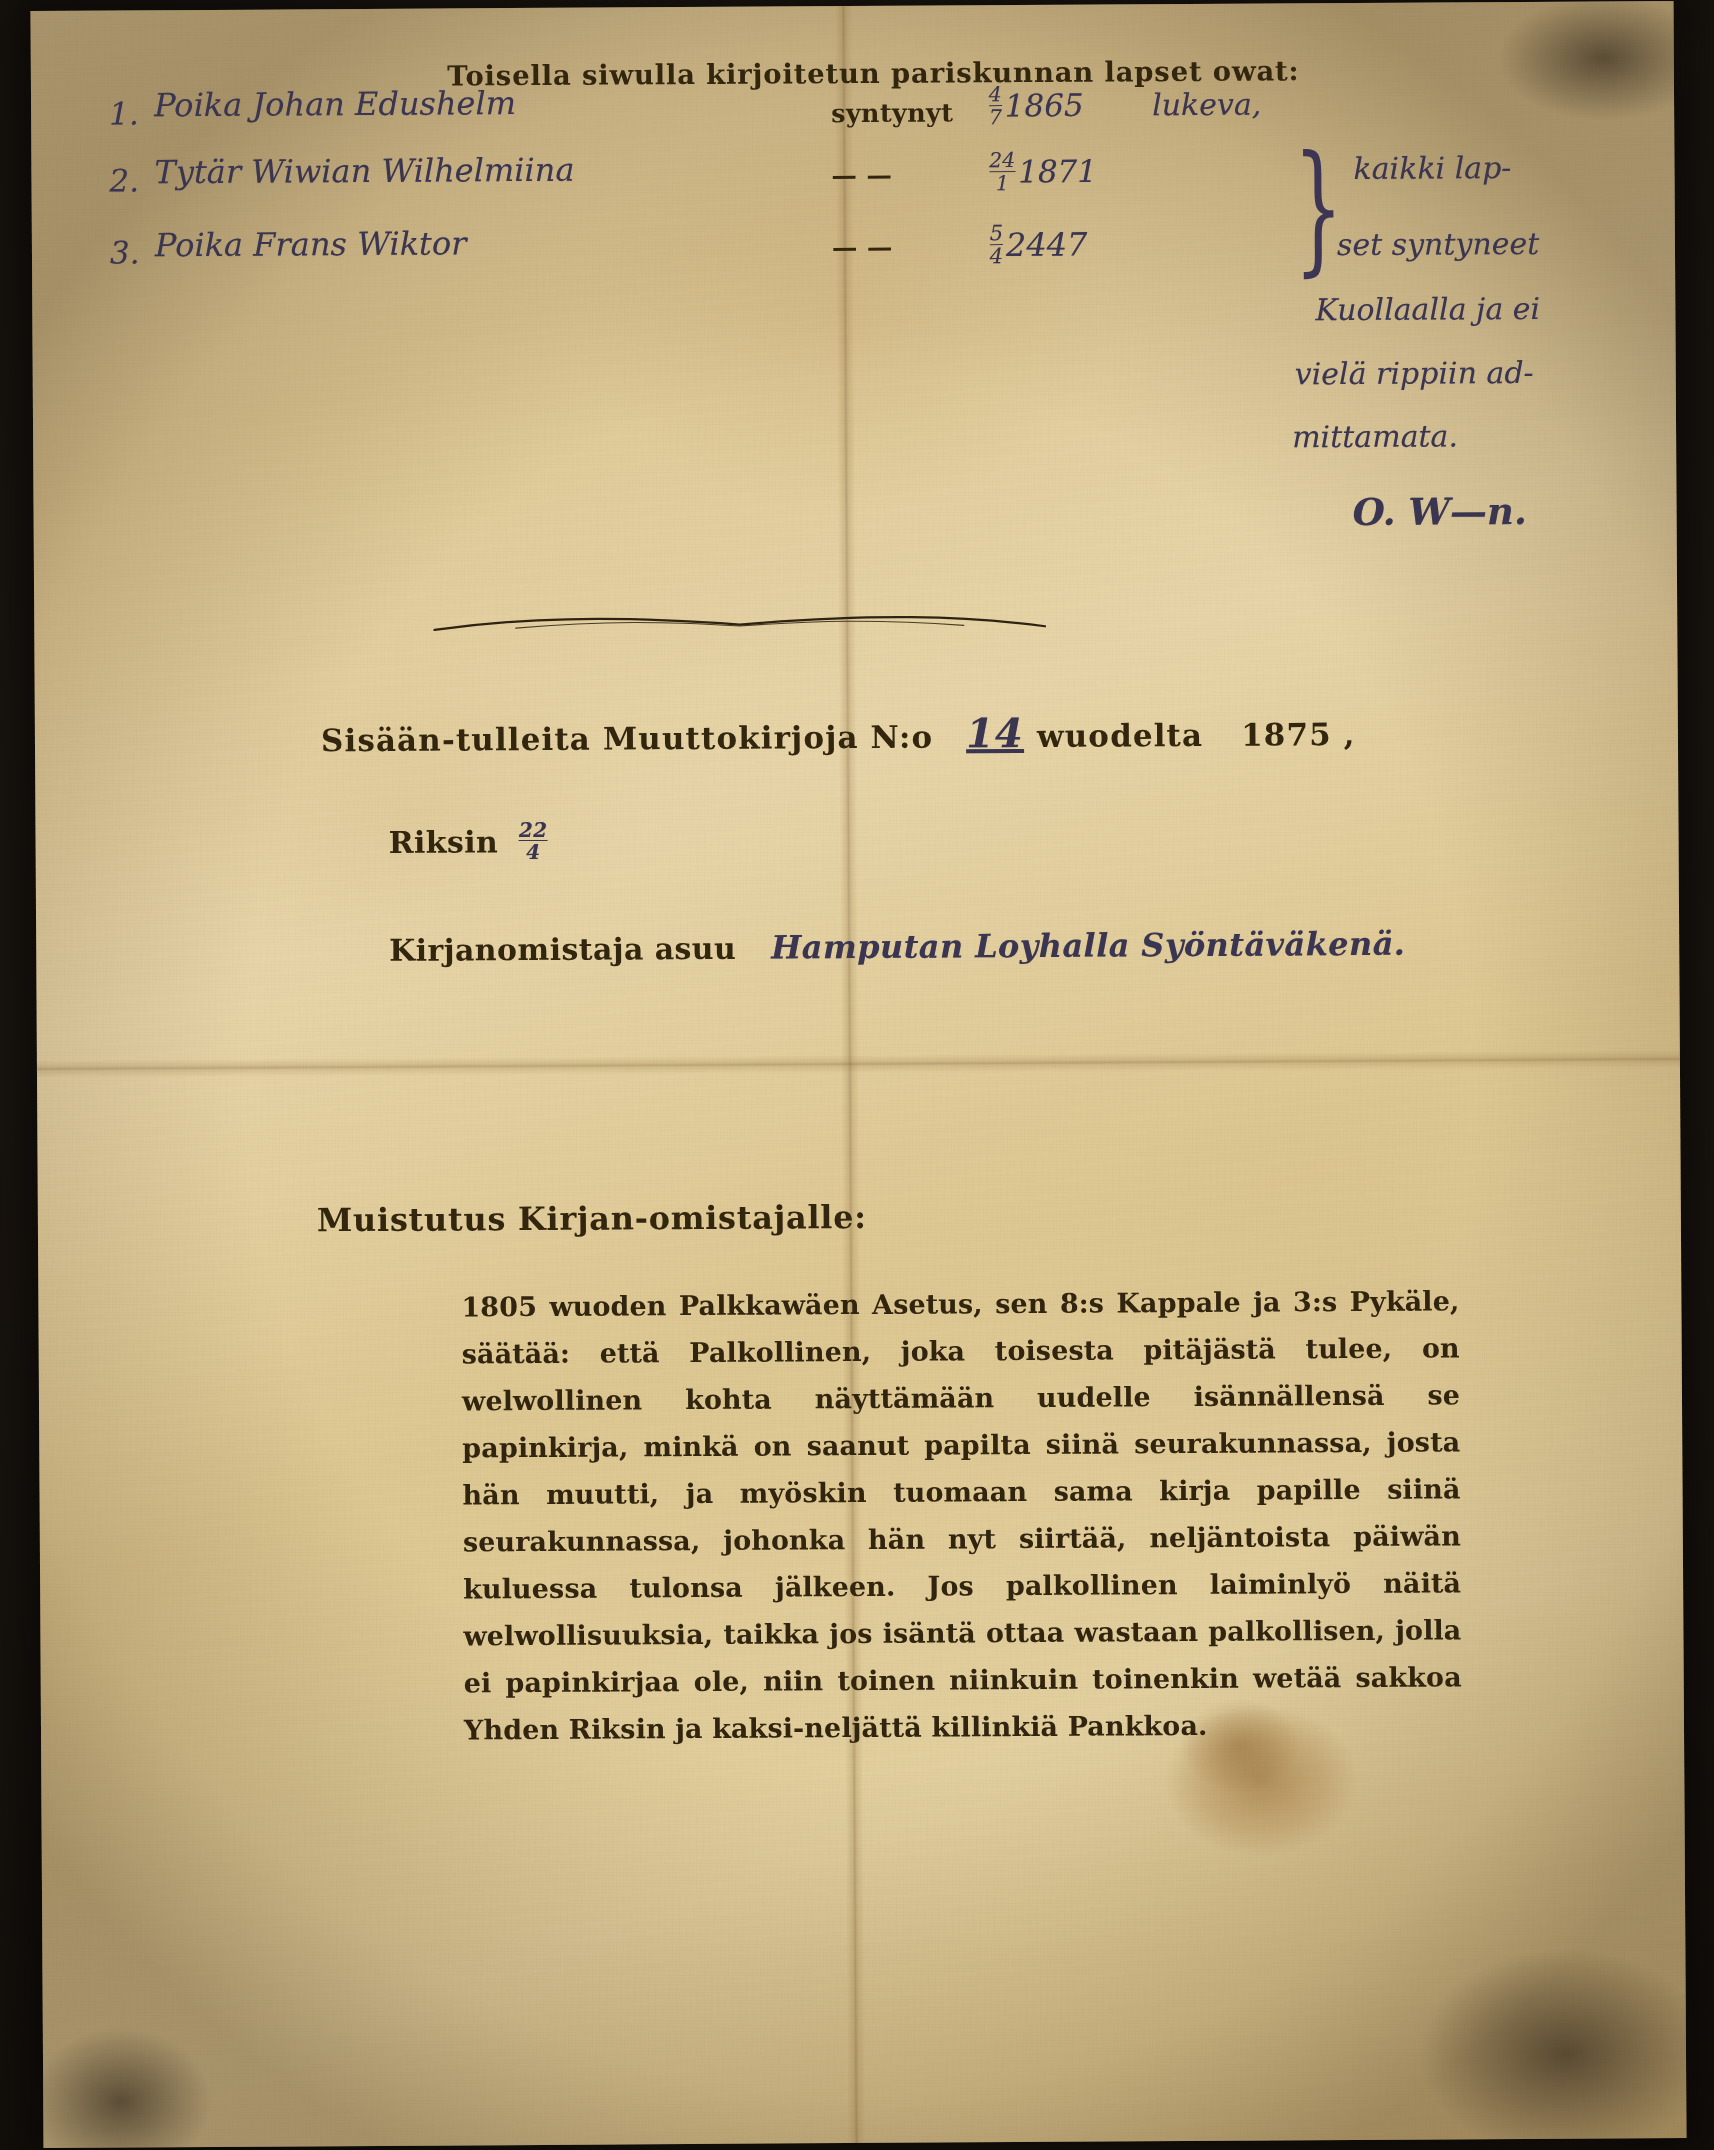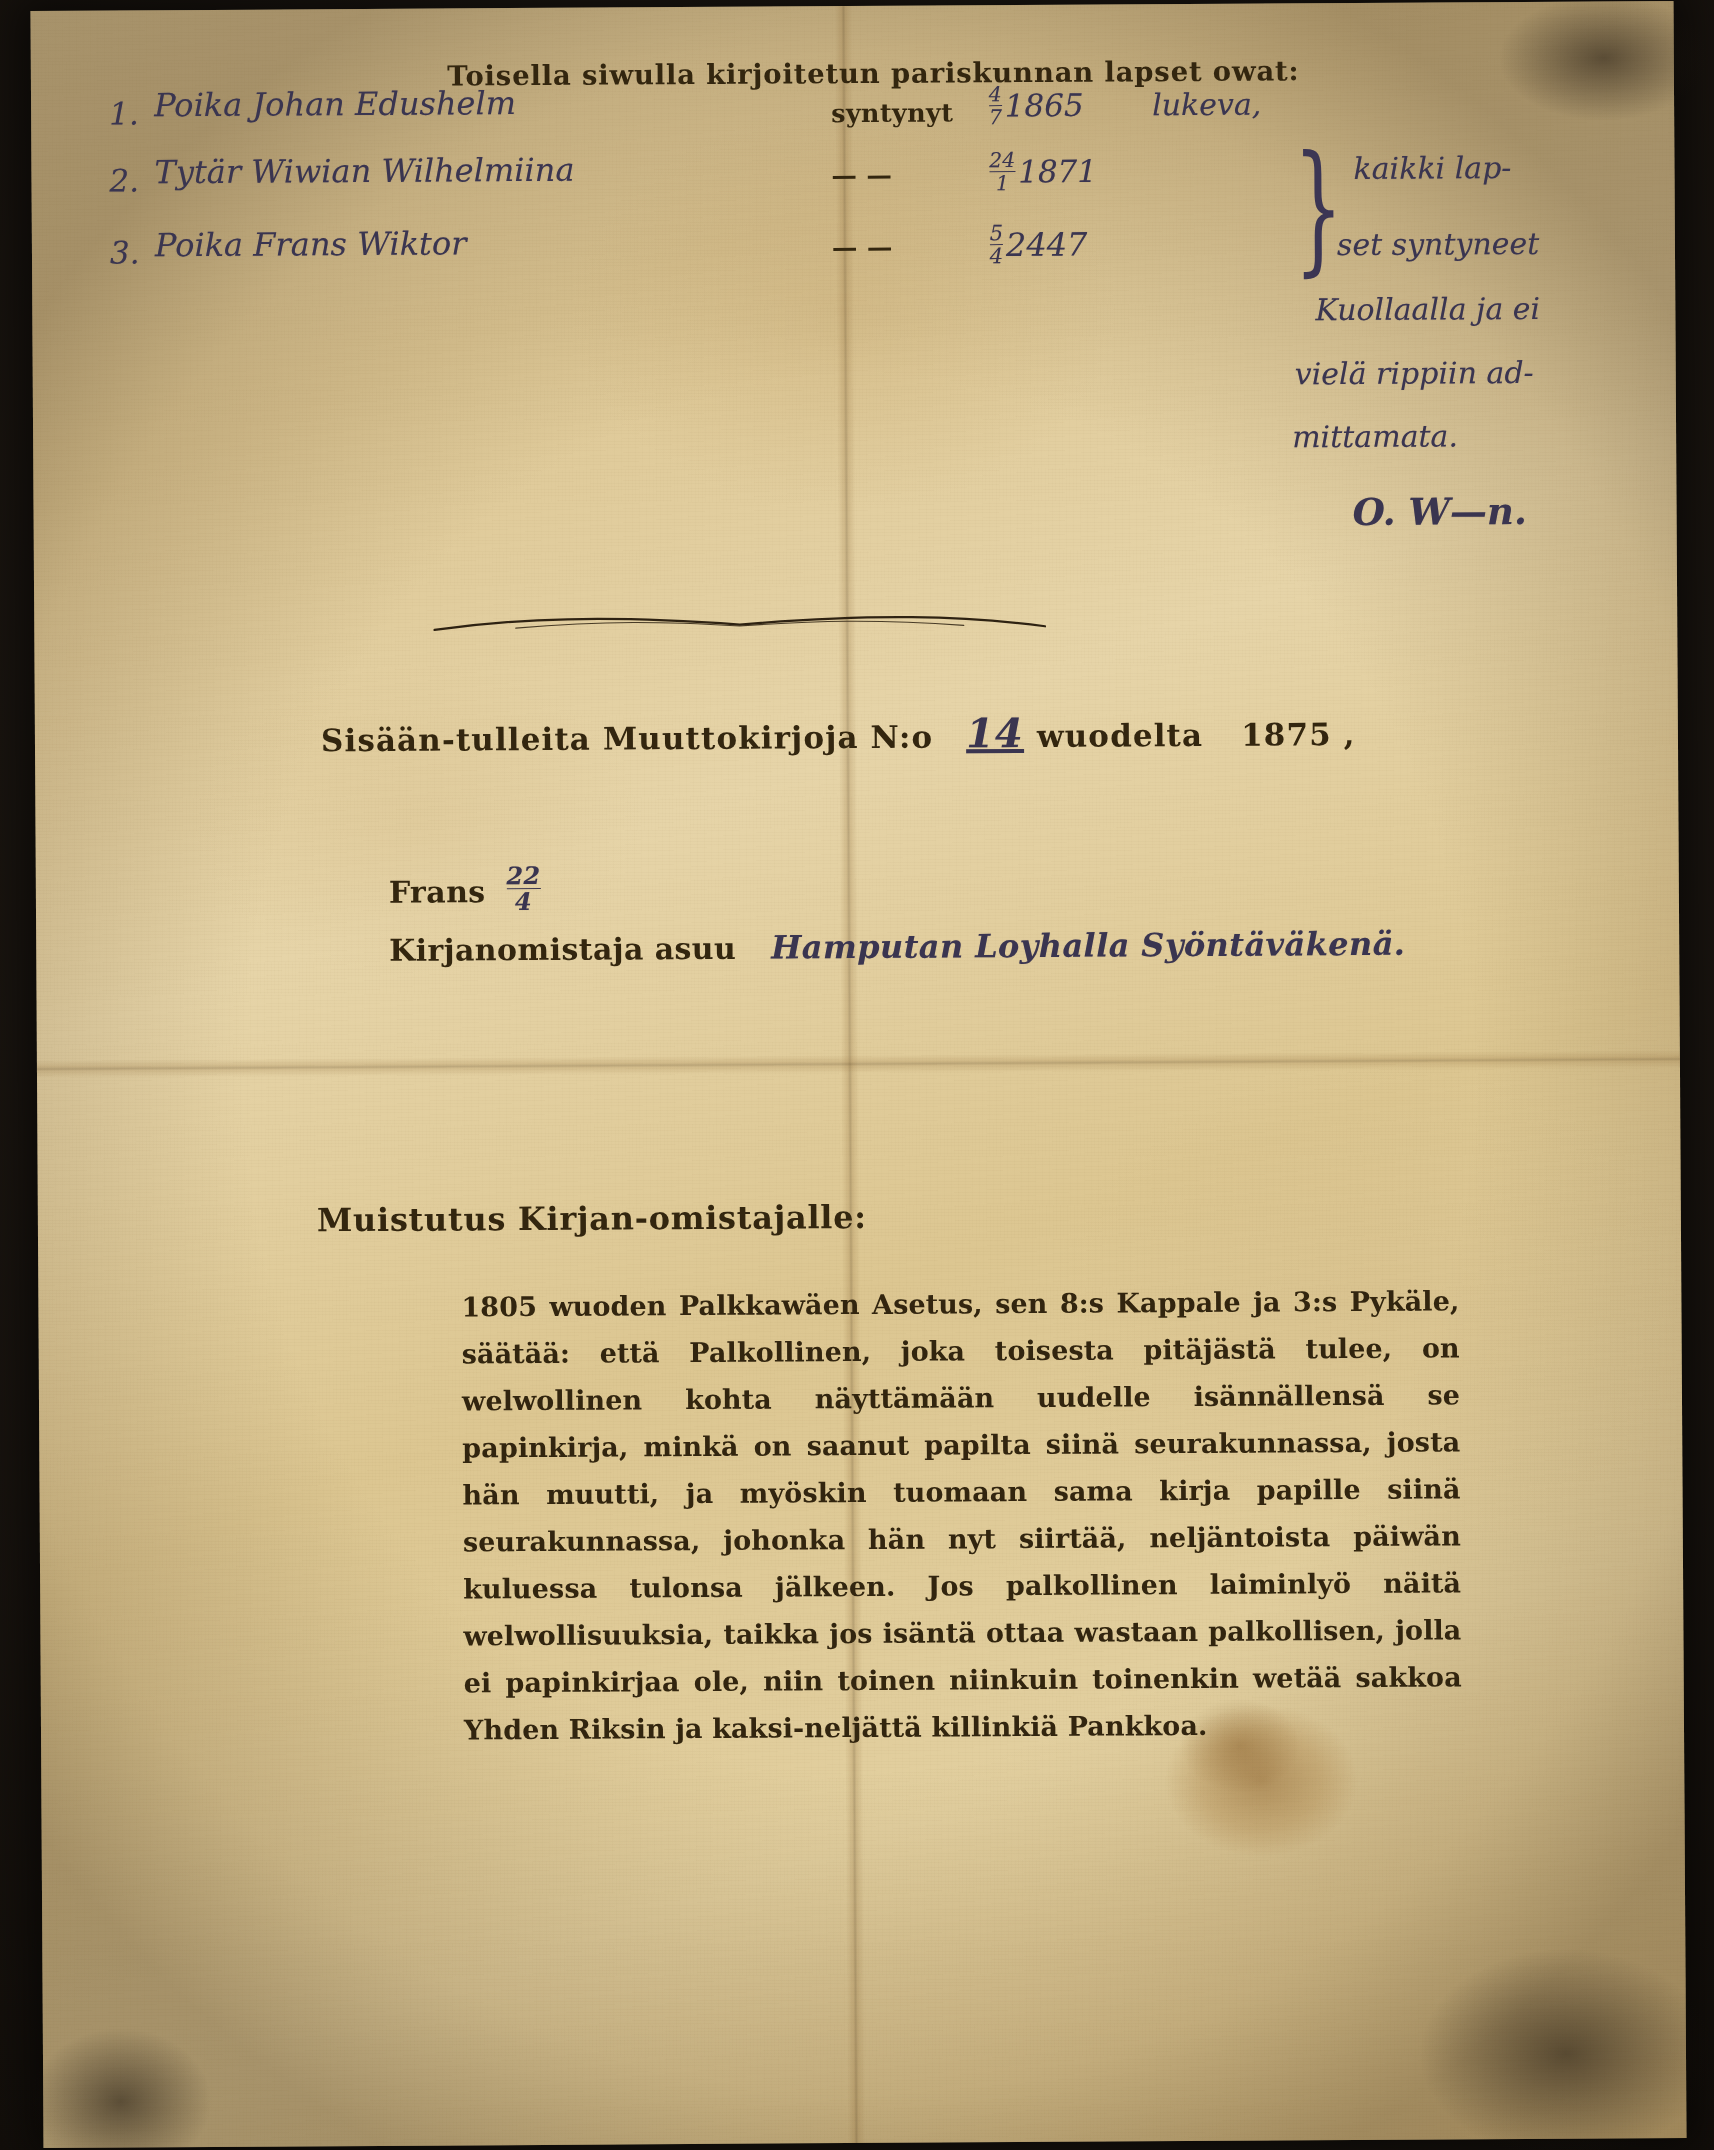--- a/index.html
+++ b/index.html
@@ -249,22 +249,22 @@
 
     <div class="printed fraktur" id="section-title">
       <span>Sisään-tulleita Muuttokirjoja N:o</span>
       <span class="hand" style="position:static; font-size:40px; margin:0 1px 0 21px;text-decoration:underline;">14</span>
       <span>wuodelta</span>
       <span style="margin-left:26px;">1875</span>
       <span>,</span>
     </div>
 
     <div class="printed fraktur" id="tuotu">
-      <span>Frans</span>
-      <span class="frac hand" style="position:static; font-size:24px; margin-left:10px;margin-top:44px;"><span class="num">22</span><span class="den">4</span></span>
+      <span>Riksin</span>
+      <span class="frac hand" style="position:static; font-size:20px; margin-left:10px;"><span class="num">22</span><span class="den">4</span></span>
     </div>
 
     <div class="printed fraktur" id="owner-line">
       <span>Kirjanomistaja asuu</span>
       <span class="hand" style="position:static; font-size:32px; margin-left:24px;">Hamputan Loyhalla Syöntäväkenä.</span>
     </div>
 
     <div class="printed fraktur" id="notice-title">Muistutus Kirjan-omistajalle:</div>
     <div id="notice-body">
       <p>1805 wuoden Palkkawäen Asetus, sen 8:s Kappale ja 3:s Pykäle, säätää: että Palkollinen, joka toisesta pitäjästä tulee, on welwollinen kohta näyttämään uudelle isännällensä se papinkirja, minkä on saanut papilta siinä seurakunnassa, josta hän muutti, ja myöskin tuomaan sama kirja papille siinä seurakunnassa, johonka hän nyt siirtää, neljäntoista päiwän kuluessa tulonsa jälkeen. Jos palkollinen laiminlyö näitä welwollisuuksia, taikka jos isäntä ottaa wastaan palkollisen, jolla ei papinkirjaa ole, niin toinen niinkuin toinenkin wetää sakkoa Yhden Riksin ja kaksi-neljättä killinkiä Pankkoa.</p>

